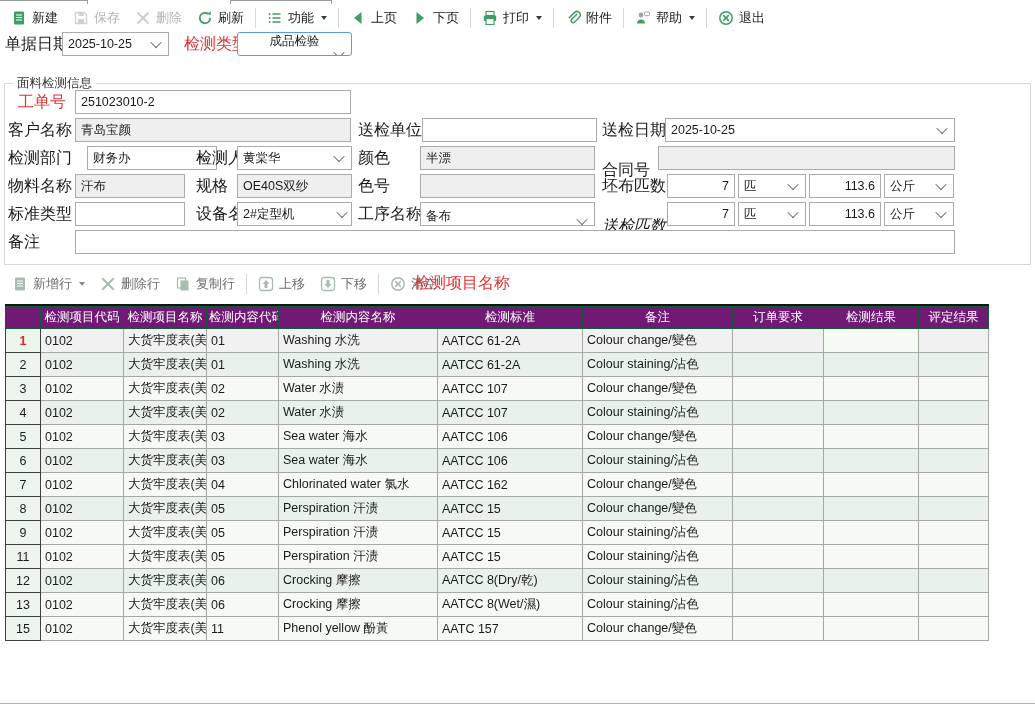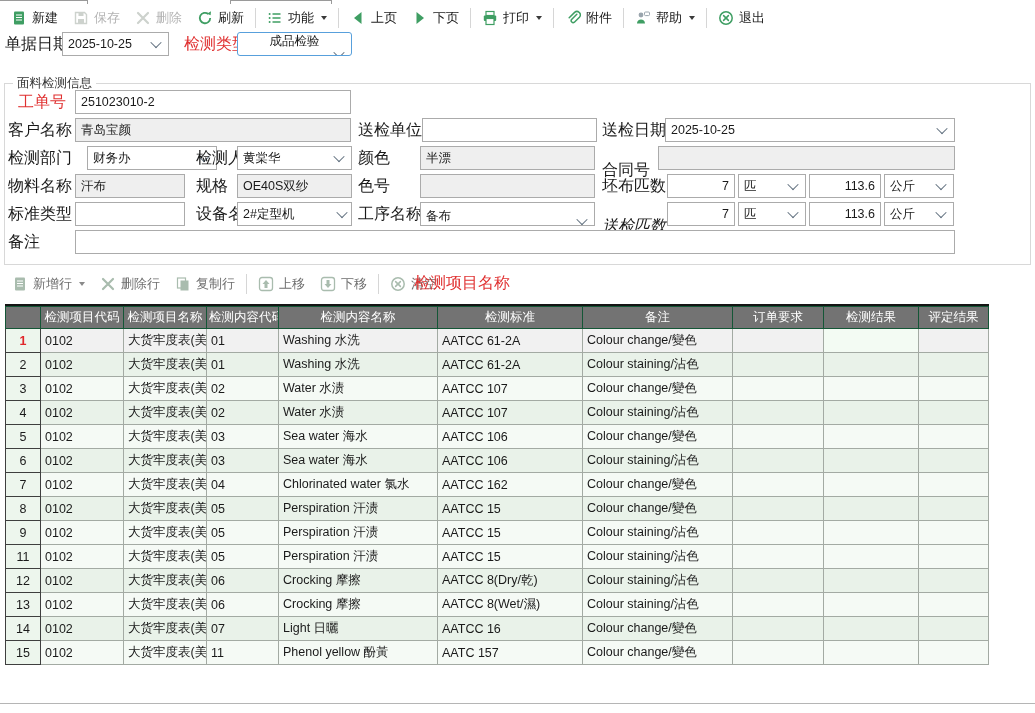--- a/index.html
+++ b/index.html
@@ -28,21 +28,21 @@
   
   fieldset#gbox{position:absolute;left:4px;top:75px;width:1027px;height:190px;border:1px solid #d8d8d8;margin:0;padding:0;box-sizing:border-box;}
   fieldset#gbox legend{font-size:12.5px;color:#333;margin-left:8px;padding:0 4px;}
   
   #gtoolbar{position:absolute;left:5px;top:271px;height:26px;display:flex;align-items:center;gap:1px;}
   #gtoolbar .tbtn{font-size:13px;}
   #gtoolbar .tbtn .lbl{color:#6e6e6e;}
   
   #grid-wrap{position:absolute;left:5px;top:304px;border-top:2px solid #141414;}
   table#grid{border-collapse:collapse;table-layout:fixed;width:983px;}
-  #grid th{background:#737373;color:#fff;font-weight:400;font-size:12.5px;height:21px;
+  #grid th{background:#701a75;color:#fff;font-weight:400;font-size:12.5px;height:21px;
         border:1px solid #145636;padding:0 2px;overflow:hidden;white-space:nowrap;}
   #grid td{border:1px solid #a3aaa3;height:23px;padding:0 4px;font-size:12.5px;
         overflow:hidden;white-space:nowrap;background:#f5faf5;}
   #grid td.rownum{border:1px solid #3f3f3f;background:#edf6ed;text-align:center;color:#1b1b1b;padding:0;}
   #grid tr.dark td{background:#e9f2e9;}
   #grid tr.dark td.rownum{background:#edf6ed;}
   #grid tr.sel td{background:#f1f1f1;}
   #grid tr.sel td.c-result{background:#f3fbf3;}
   #grid tr.sel td.rownum{background:#edf6ed;color:#e0262a;font-weight:bold;}
   #bottom-line{position:absolute;left:0;top:703px;width:1035px;border-top:1px solid #b5b5b5;}
@@ -506,32 +506,20 @@
             <td class="c-code">0102</td>
             <td class="c-name">大货牢度表(美</td>
             <td class="c-content-code">06</td>
             <td class="c-content-name">Crocking 摩擦</td>
             <td class="c-standard">AATCC 8(Wet/濕)</td>
             <td class="c-remark">Colour staining/沾色</td>
             <td class="c-order-req"></td>
             <td class="c-result"></td>
             <td class="c-eval"></td>
           </tr>
-          <tr class="dark">
-            <td class="rownum">14</td>
-            <td class="c-code">0102</td>
-            <td class="c-name">大货牢度表(美</td>
-            <td class="c-content-code">07</td>
-            <td class="c-content-name">Light 日曬</td>
-            <td class="c-standard">AATCC 16</td>
-            <td class="c-remark">Colour change/變色</td>
-            <td class="c-order-req"></td>
-            <td class="c-result"></td>
-            <td class="c-eval"></td>
-          </tr>
           <tr>
             <td class="rownum">15</td>
             <td class="c-code">0102</td>
             <td class="c-name">大货牢度表(美</td>
             <td class="c-content-code">11</td>
             <td class="c-content-name">Phenol yellow 酚黃</td>
             <td class="c-standard">AATC 157</td>
             <td class="c-remark">Colour change/變色</td>
             <td class="c-order-req"></td>
             <td class="c-result"></td>

